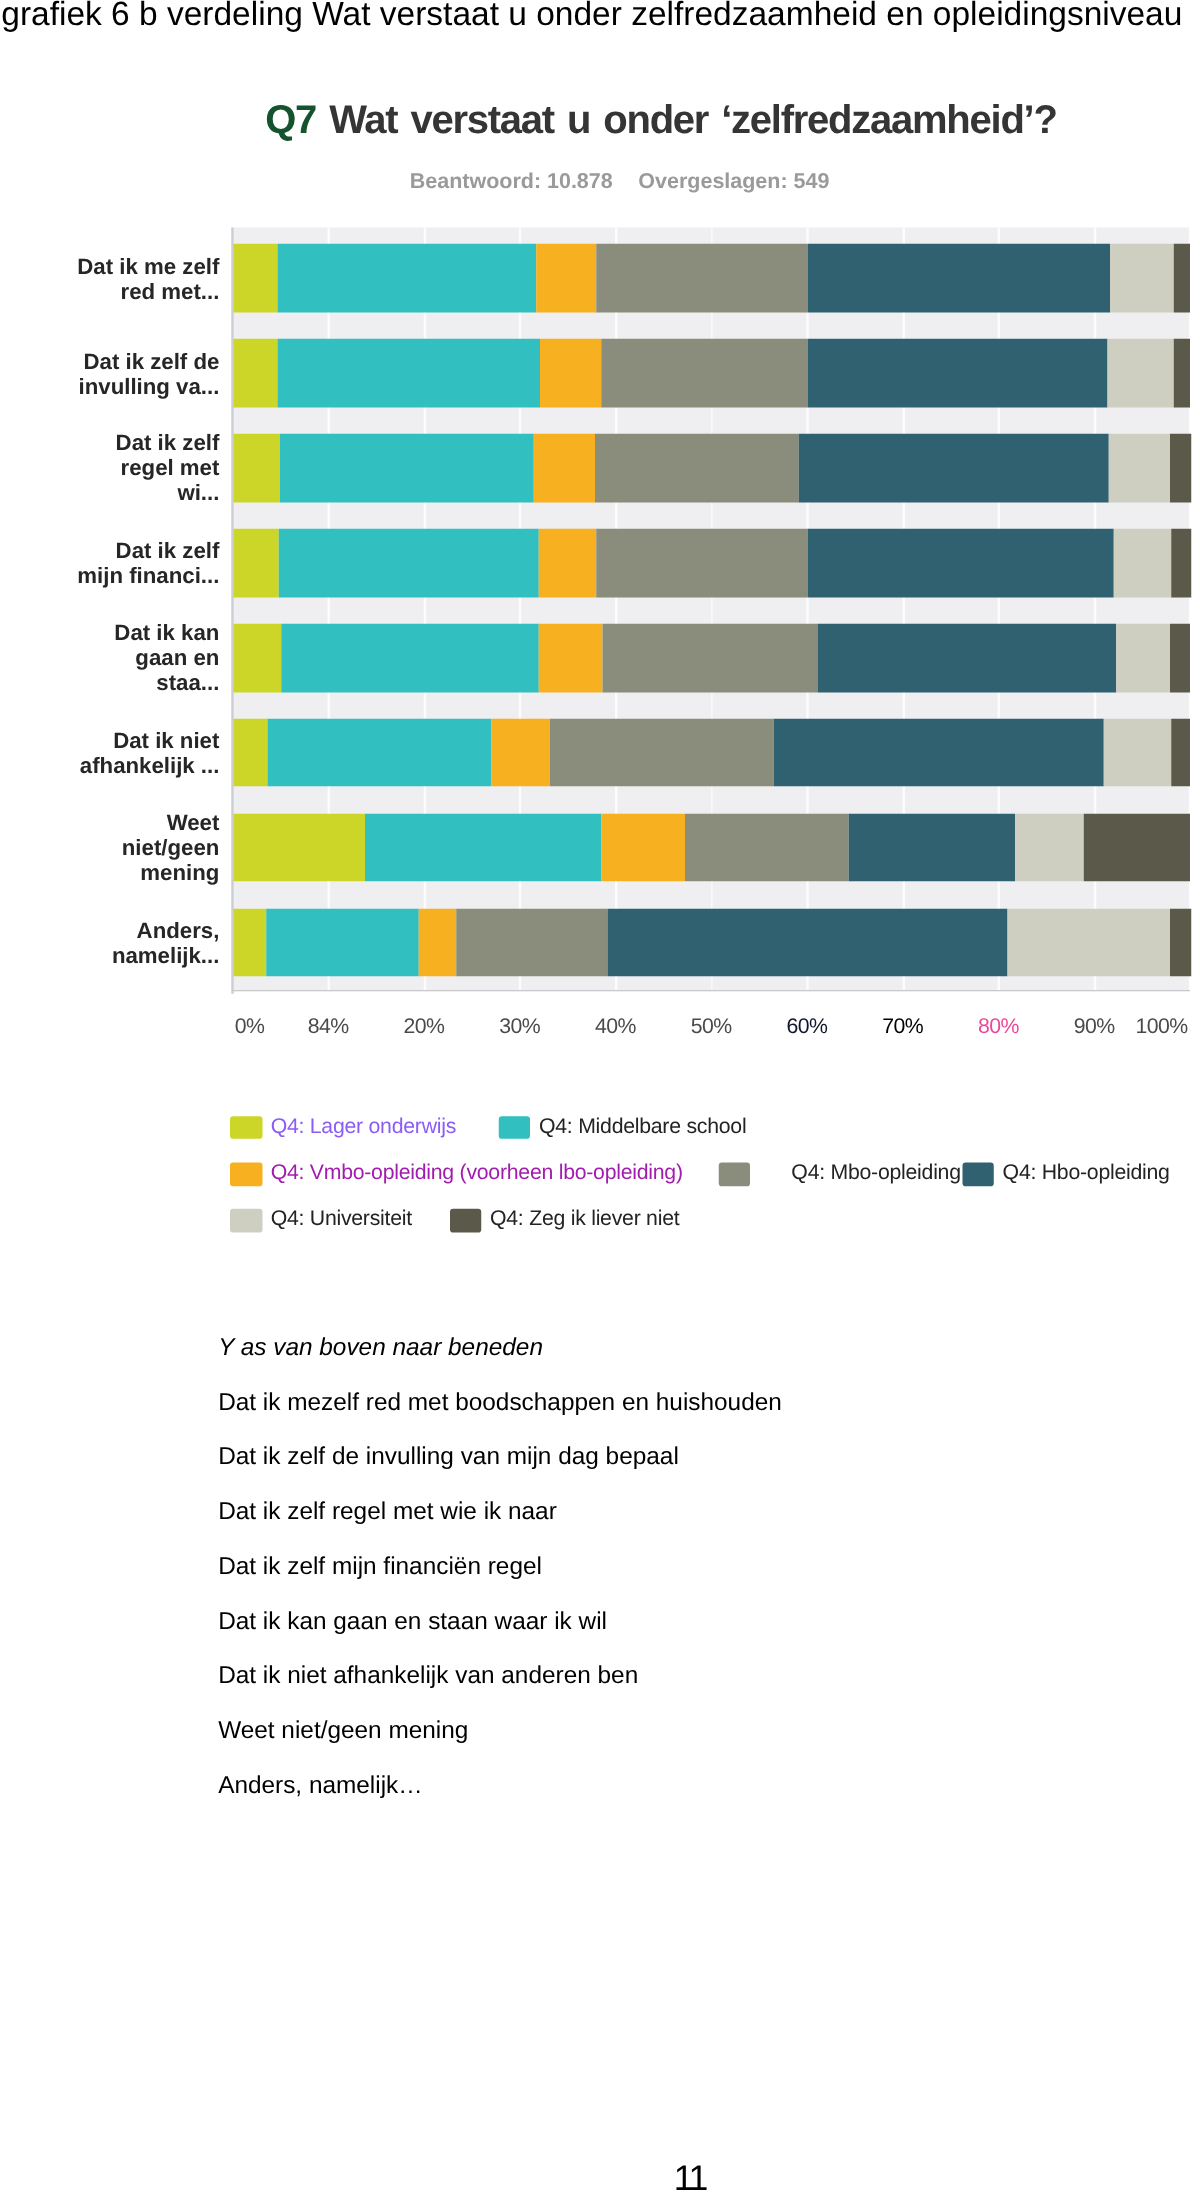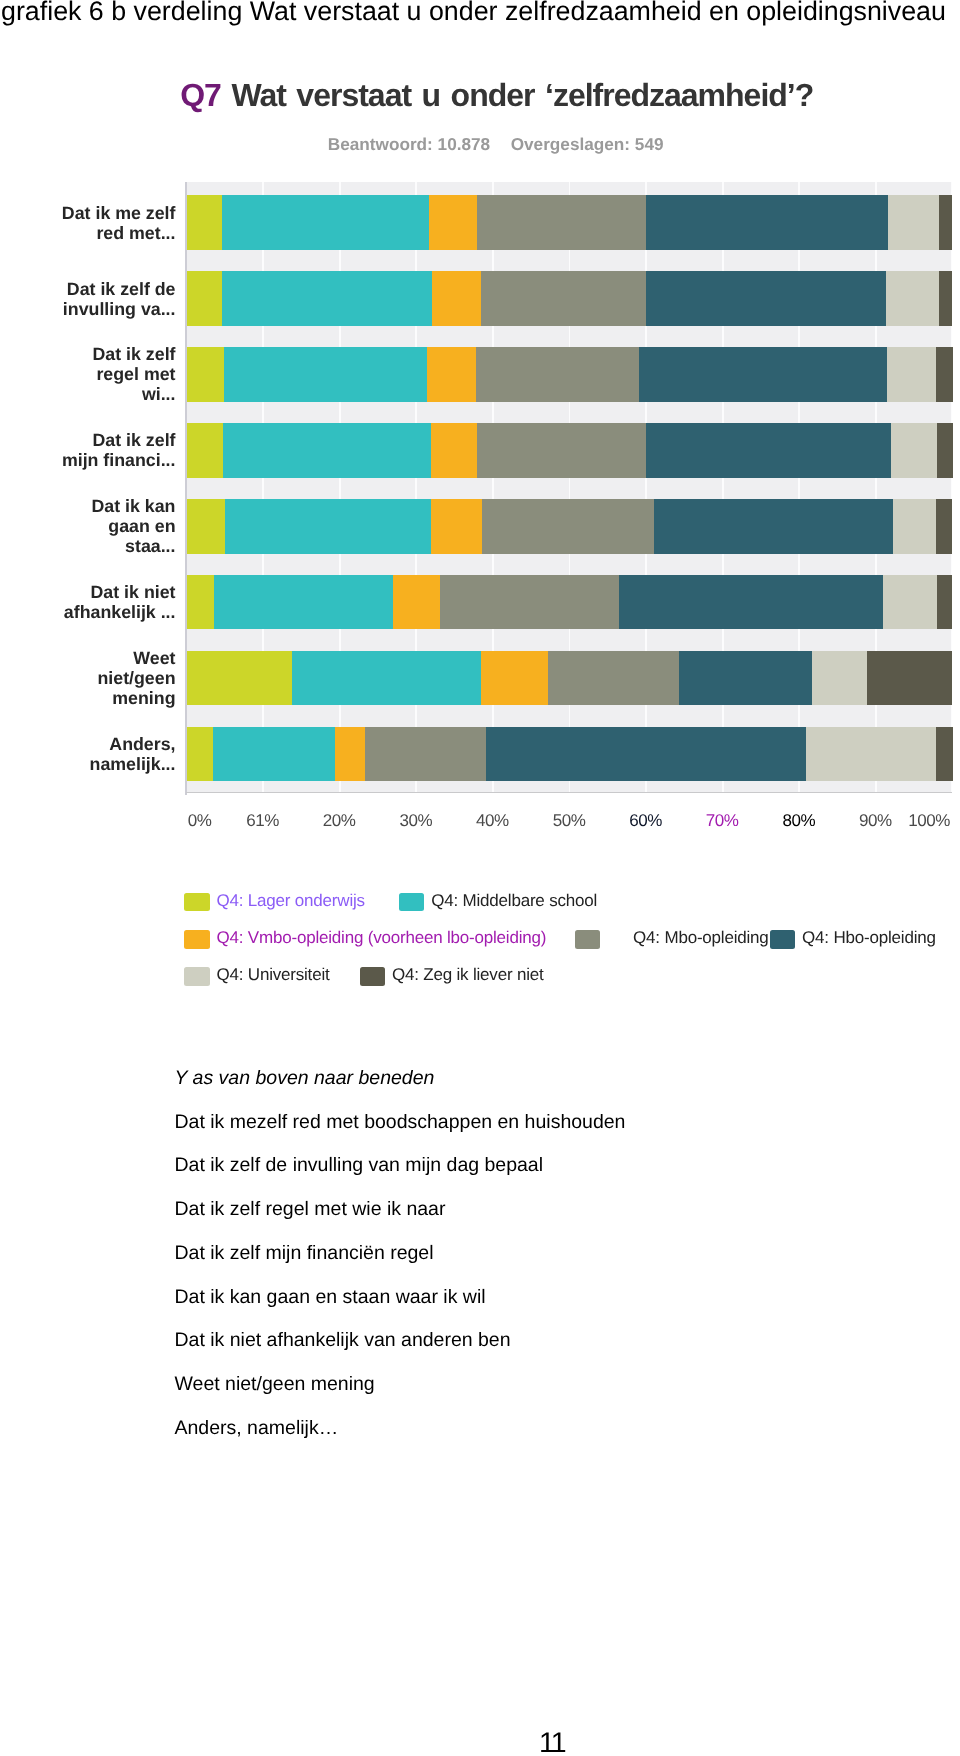--- a/index.html
+++ b/index.html
@@ -46,21 +46,21 @@
   .notes .nhead{font-style:italic;}
 
   .pagenum{position:absolute;left:539px;top:1727.6px;font-size:28.5px;letter-spacing:-2px;line-height:30px;color:#0a0a0a;}
 </style>
 </head>
 <body>
 
 <div class="page-heading" style="color: rgb(0, 0, 0);">grafiek 6 b verdeling Wat verstaat u onder zelfredzaamheid en opleidingsniveau</div>
 
 <div class="chart">
-  <div class="chart-title" style="color: rgb(53, 53, 53);"><span class="qnum" style="color: #701a75;">Q7</span> <span>Wat verstaat u onder ‘zelfredzaamheid’?</span></div>
+  <div class="chart-title" style="color: rgb(53, 53, 53);"><span class="qnum" style="color: #14532d; margin-left: 32px;">Q7</span> <span>Wat verstaat u onder ‘zelfredzaamheid’?</span></div>
   <div class="chart-sub" style="color: rgb(154, 154, 154);"><span>Beantwoord: 10.878</span><span class="gap"></span><span>Overgeslagen: 549</span></div>
 
   <div class="yaxis-line" style="background: rgb(205, 205, 213);"></div>
   <div class="xaxis-line"></div>
   <div class="plot" id="plot" style="background: rgb(239, 239, 241);">
       <div class="vgrid" style="background: rgb(252, 252, 253); left: 0px;"></div>
       <div class="vgrid" style="background: rgb(252, 252, 253); left: 76.6px;"></div>
       <div class="vgrid" style="background: rgb(252, 252, 253); left: 153.2px;"></div>
       <div class="vgrid" style="background: rgb(252, 252, 253); left: 229.8px;"></div>
       <div class="vgrid" style="background: rgb(252, 252, 253); left: 306.4px;"></div>
@@ -175,28 +175,28 @@
         <span>niet/geen</span>
         <span>mening</span>
       </div>
       <div class="ycat" style="color: rgb(38, 38, 38); top: 726.7px;">
         <span>Anders,</span>
         <span>namelijk...</span>
       </div>
     </div>
   <div id="xticks">
       <div class="xtick" style="color: rgb(74, 74, 74); left: 186px; transform: translateX(1.8px);">0%</div>
-      <div class="xtick" style="color: rgb(74, 74, 74); left: 262.6px; transform: translateX(-50%);">61%</div>
+      <div class="xtick" style="color: rgb(74, 74, 74); left: 262.6px; transform: translateX(-50%);">84%</div>
       <div class="xtick" style="color: rgb(74, 74, 74); left: 339.2px; transform: translateX(-50%);">20%</div>
       <div class="xtick" style="color: rgb(74, 74, 74); left: 415.8px; transform: translateX(-50%);">30%</div>
       <div class="xtick" style="color: rgb(74, 74, 74); left: 492.4px; transform: translateX(-50%);">40%</div>
       <div class="xtick" style="color: rgb(74, 74, 74); left: 569px; transform: translateX(-50%);">50%</div>
       <div class="xtick" style="color: #0f172a; left: 645.6px; transform: translateX(-50%);">60%</div>
-      <div class="xtick" style="color: #a21caf; left: 722.2px; transform: translateX(-50%);">70%</div>
-      <div class="xtick" style="color: #000000; left: 798.8px; transform: translateX(-50%); text-align: center;">80%</div>
+      <div class="xtick" style="color: #000000; left: 722.2px; transform: translateX(-50%);">70%</div>
+      <div class="xtick" style="color: #ec4899; left: 798.8px; transform: translateX(-50%); text-align: center;">80%</div>
       <div class="xtick" style="color: rgb(74, 74, 74); left: 875.4px; transform: translateX(-50%);">90%</div>
       <div class="xtick" style="color: rgb(74, 74, 74); left: 952px; transform: translateX(calc(-100% - 2px));">100%</div>
     </div>
   <div class="legend" id="legend">
       <div class="lg-item" style="left: 184px; top: 892.7px;">
         <div class="lg-sw" style="background: rgb(204, 214, 41);"></div>
         <div class="lg-tx" style="color: #8b5cf6;">Q4: Lager onderwijs</div>
       </div>
       <div class="lg-item" style="left: 398.7px; top: 892.7px;">
         <div class="lg-sw" style="background: rgb(50, 191, 192);"></div>

